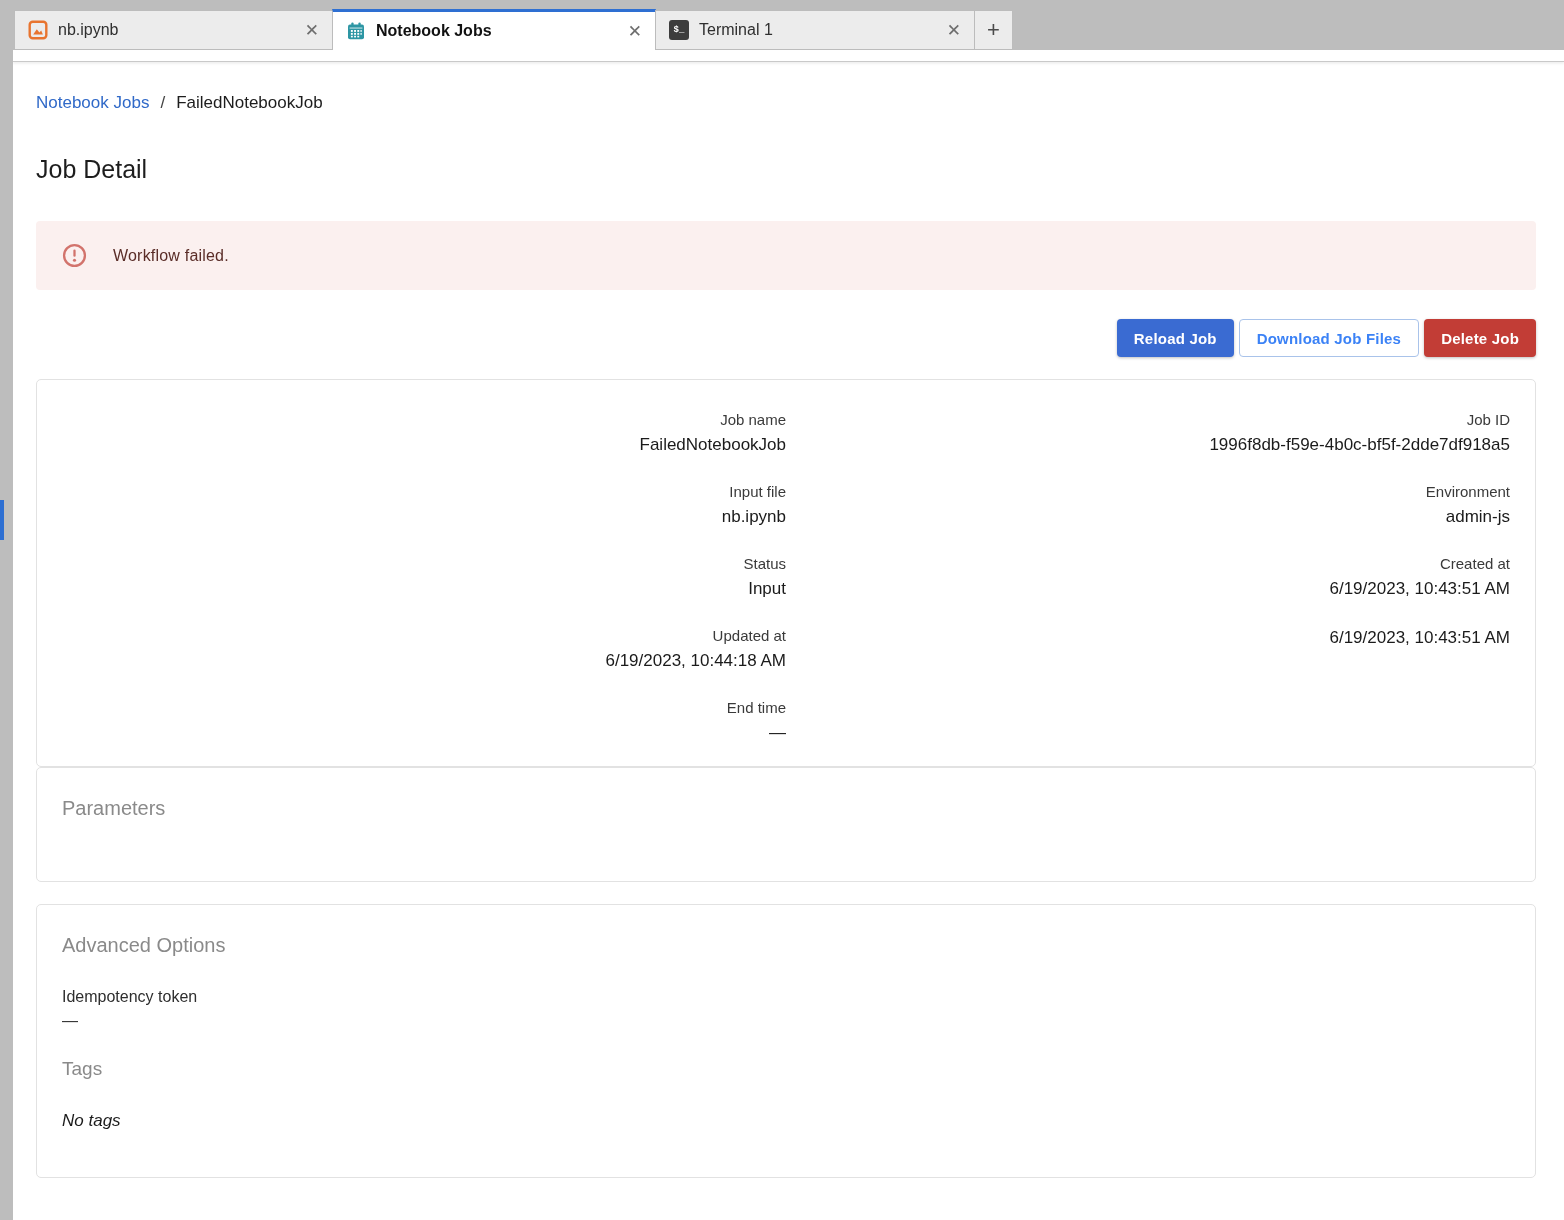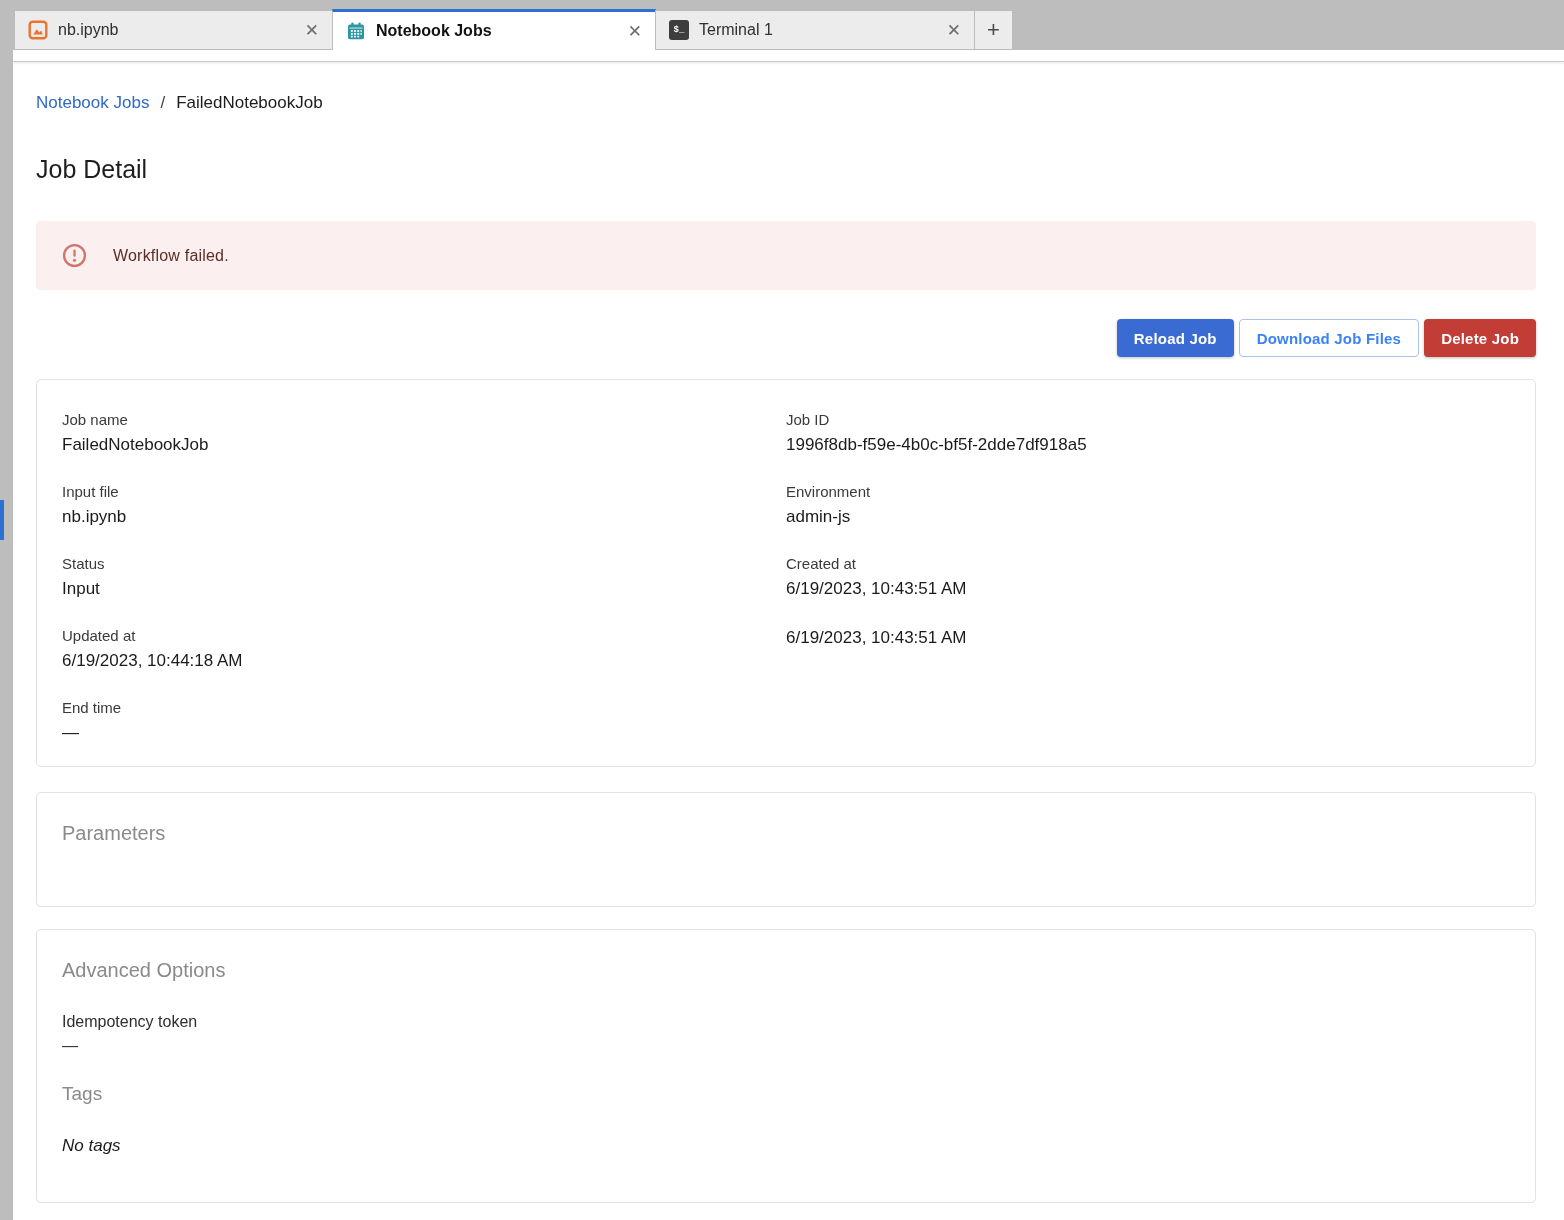--- a/index.html
+++ b/index.html
@@ -49,26 +49,26 @@
 
   .actions { margin-top:29px; display:flex; justify-content:flex-end; gap:5px; height:38px; }
   .btn { font-family:inherit; font-size:15px; font-weight:700; letter-spacing:.2px;
          border-radius:4px; padding:0 17px; border:none; cursor:pointer; }
   .btn.primary { background:#3a6bd2; color:#fff; box-shadow:0 1px 3px rgba(0,0,0,.25); }
   .btn.outline { background:#fff; color:#3b82f6; border:1px solid #a9c3ea; }
   .btn.danger  { background:#c23d36; color:#fff; box-shadow:0 1px 3px rgba(0,0,0,.25); }
 
   .card { border:1px solid #e2e2e2; border-radius:5px; background:#fff; }
   .card-details { margin-top:22px; height:388px; padding:30px 25px 0 25px; display:flex; }
-  .card-details .col { width:50%; }
+  .card-details .col { width:50%;text-align:right; }
   .field { margin-bottom:25px; }
   .f-label { font-size:15px; color:#3a3a3a; line-height:20px; margin-bottom:3px; }
   .f-value { font-size:17px; color:#1b1b1b; line-height:24px; }
 
-  .card-params { margin-top:25px; height:115px; padding:28px 25px; }
+  .card-params { height:115px; padding:28px 25px; }
   .card-title { font-size:20px; color:#8a8a8a; line-height:24px; }
 
   .card-advanced { margin-top:22px; height:274px; padding:28px 25px; }
   .adv-label { font-size:16px; color:#2e2e2e; line-height:24px; margin-top:28px; }
   .adv-value { font-size:16px; color:#333333; line-height:24px; }
   .sub-title { font-size:19px; color:#8a8a8a; line-height:24px; margin-top:24px; }
   .no-tags { font-size:17px; font-style:italic; color:#1b1b1b; line-height:24px; margin-top:28px; }
 </style>
 </head>
 <body>

